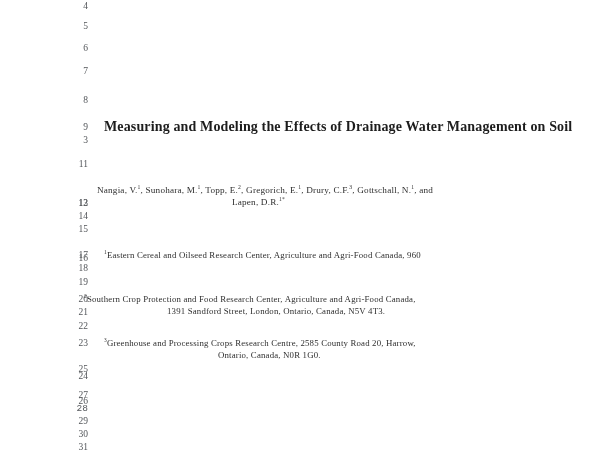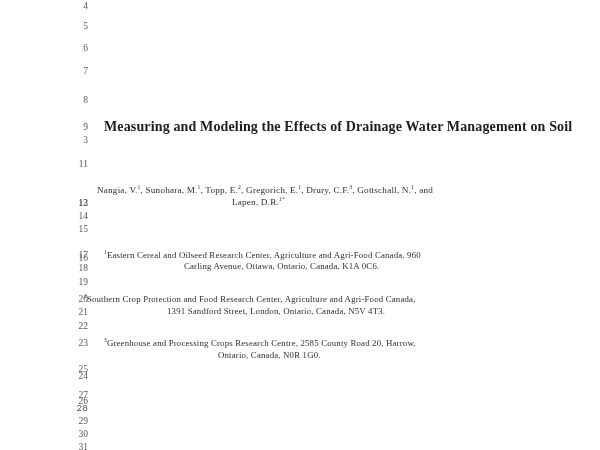--- a/index.html
+++ b/index.html
@@ -129,21 +129,20 @@
       <span>Nangia, V.<sup>1</sup></span><span>, </span><span>Sunohara, M.<sup>1</sup></span><span>, </span><span>Topp, E.<sup>2</sup></span><span>, </span><span>Gregorich, E.<sup>1</sup></span><span>, </span><span>Drury, C.F.<sup>3</sup></span><span>, </span><span>Gottschall, N.<sup>1</sup></span><span>, and</span>
     </div>
 
     <div class="tline authors-line" style="left:232px; top:197px;">
       <span>Lapen, D.R.</span><sup>1*</sup>
     </div>
 
     <div class="tline affil-line" style="left:104px; top:250px;">
       <sup>1</sup><span>Eastern Cereal and Oilseed Research Center, Agriculture and Agri-Food Canada, 960</span>
     </div>
-    <div class="tline affil-line" style="left:184px; top:261px;">Carling Avenue, Ottawa, Ontario, Canada, K1A 0C6.</div>
 
     <div class="tline affil-line" style="left:84px; top:294px;">
       <sup>2</sup><span>Southern Crop Protection and Food Research Center, Agriculture and Agri-Food Canada,</span>
     </div>
     <div class="tline affil-line" style="left:167px; top:306px;">1391 Sandford Street, London, Ontario, Canada, N5V 4T3.</div>
 
     <div class="tline affil-line" style="left:104px; top:338px;">
       <sup>3</sup><span>Greenhouse and Processing Crops Research Centre, 2585 County Road 20, Harrow,</span>
     </div>
     <div class="tline affil-line" style="left:218px; top:350px;">Ontario, Canada, N0R 1G0.</div>

